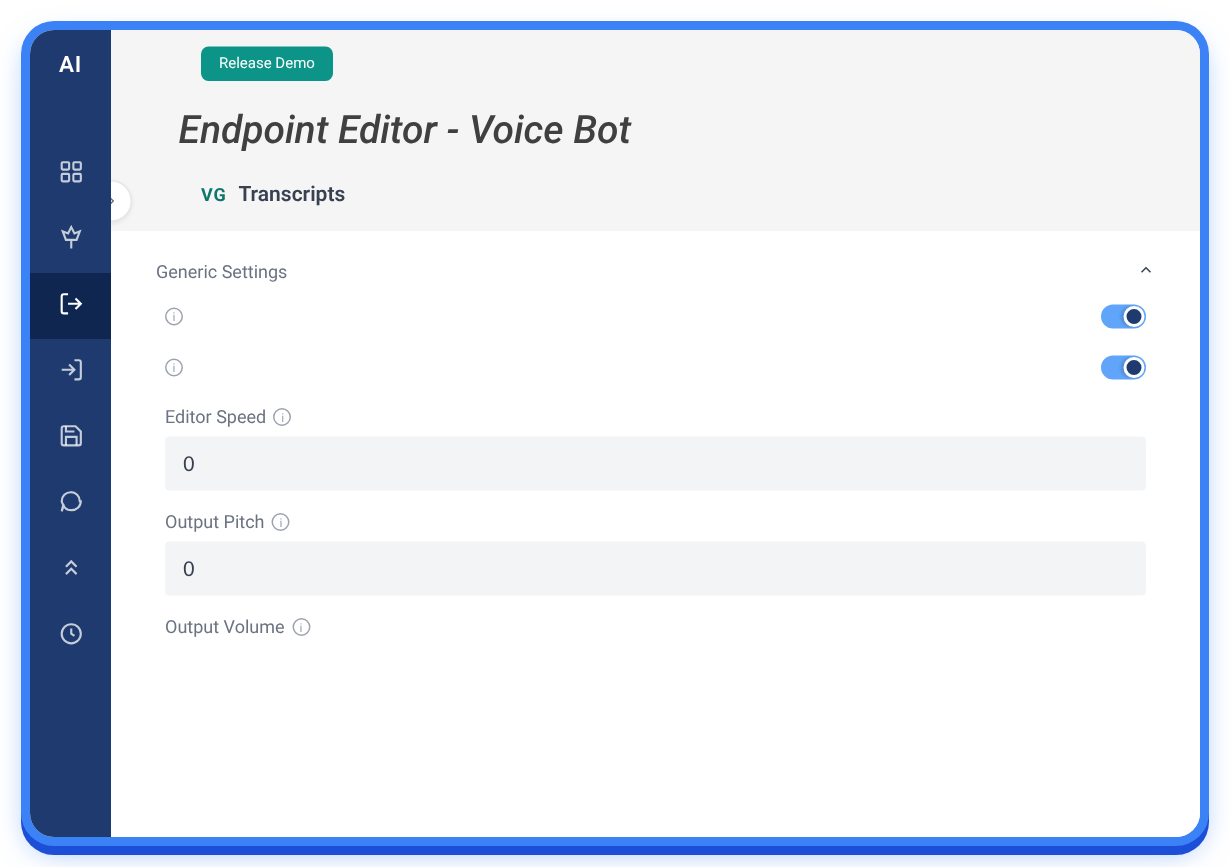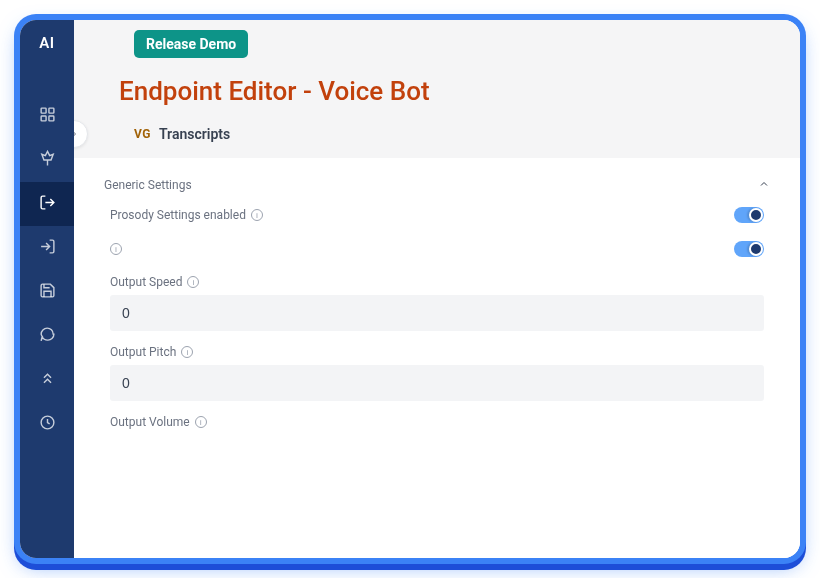--- a/index.html
+++ b/index.html
@@ -76,43 +76,44 @@
       box-shadow: 0 1px 3px rgba(0,0,0,0.08);
     }
     .header {
       background: #f5f5f6;
       padding: 10px 30px 16px 60px;
     }
     .badge {
       display: inline-block;
       background: #0d9488;
       color: #ffffff;
-      font-size: 14px;
-      font-weight: 700;
+      font-size: 10px;
+      font-weight: 400;
       padding: 6px 12px;
       border-radius: 5px;
       margin-bottom: 18px;
     }
     .page-title {
-      color: #c2410c;
+      color: #404040;
       font-size: 26px;
       font-weight: 500;
       margin-left: -15px;
       margin-bottom: 20px;
+      font-style: italic;
     }
     .subtitle {
       display: flex;
       align-items: center;
       gap: 8px;
       color: #374151;
       font-size: 14px;
       font-weight: 600;
     }
     .vg-prefix {
-      color: #a16207;
+      color: #0f766e;
       font-weight: 700;
       font-size: 12px;
       letter-spacing: 0.5px;
     }
     .content {
       flex: 1;
       background: #ffffff;
       padding: 14px 26px;
       overflow-y: auto;
     }
@@ -306,36 +307,35 @@
           <svg class="chevron-up" viewBox="0 0 24 24" fill="none" stroke="#374151" stroke-width="2">
               <polyline points="18 15 12 9 6 15"></polyline>
             </svg>
         </span>
       </div>
 
       <div class="settings-body">
 
         <div class="toggle-row">
           <div class="label-with-info">
-            <span>Prosody Settings enabled</span>
             <span class="info-icon">i</span>
           </div>
           <div class="toggle on"></div>
         </div>
 
         <div class="toggle-row">
           <div class="label-with-info">
             <span class="info-icon">i</span>
           </div>
           <div class="toggle on"></div>
         </div>
 
         <div class="field-group">
           <div class="field-label">
-            <span>Output Speed</span>
+            <span>Editor Speed</span>
             <span class="info-icon">i</span>
           </div>
           <input class="text-input" value="0" style="">
         </div>
 
         <div class="field-group">
           <div class="field-label">
             <span>Output Pitch</span>
             <span class="info-icon">i</span>
           </div>

